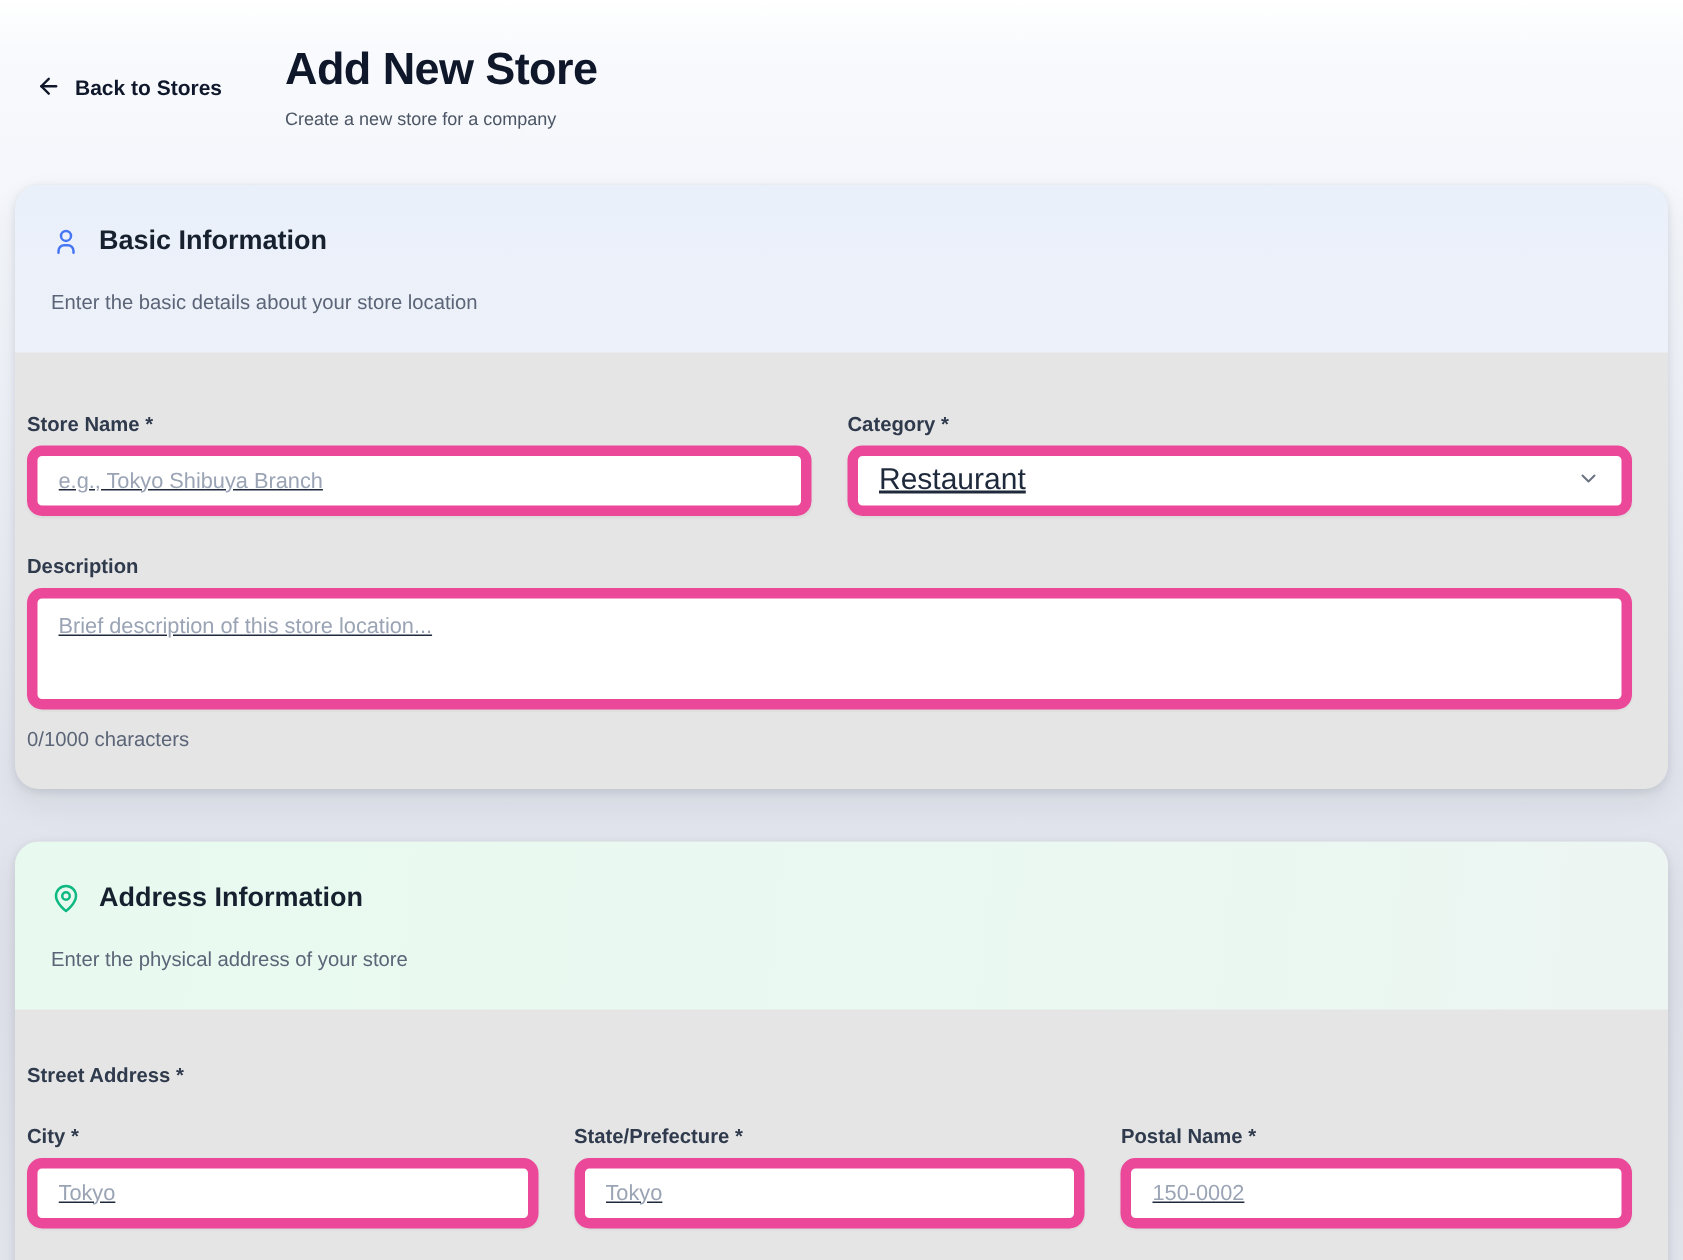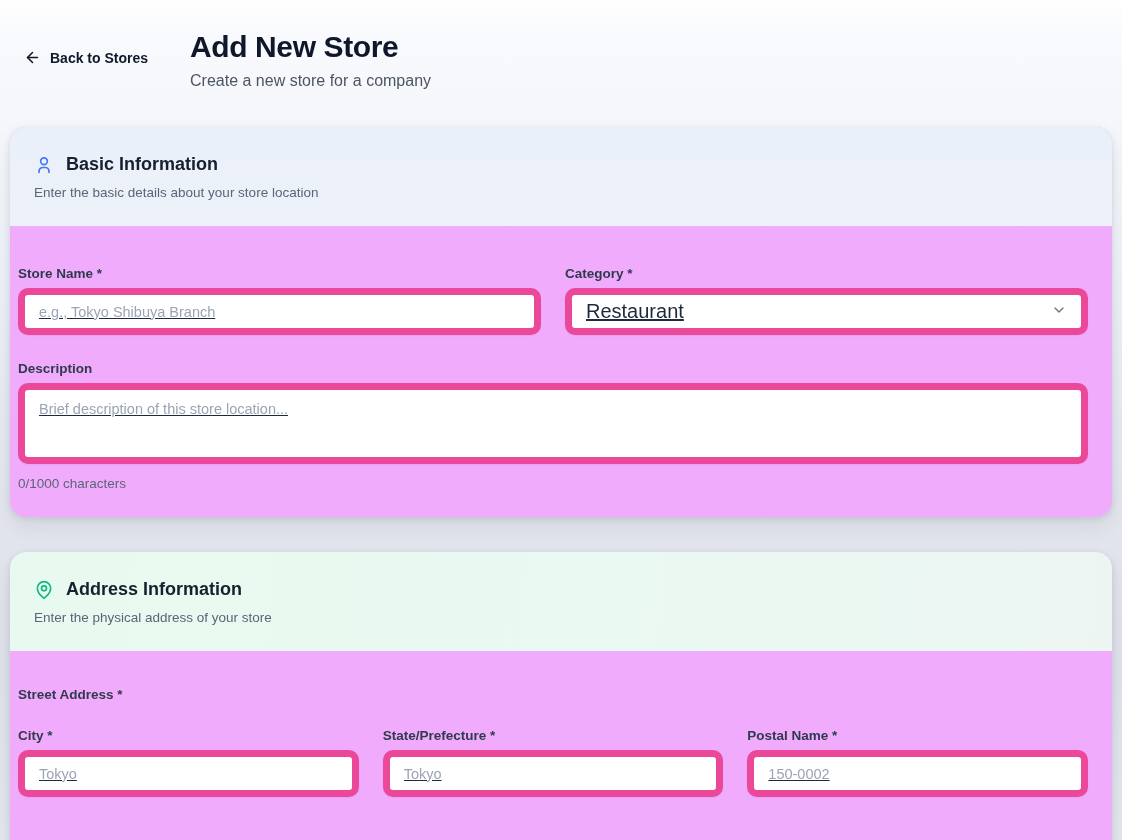--- a/index.html
+++ b/index.html
@@ -13,37 +13,37 @@
   
   .page-header { display:flex; align-items:flex-start; padding:30px 24px 0 24px; }
   .back-link {
     display:flex; align-items:center; gap:9px; margin-top:19px;
     font-size:14px; font-weight:700; color:#0f172a; cursor:pointer; text-decoration:none;
     flex:0 0 auto;
   }
   .back-link .arrow-icon { display:flex; align-items:center; }
   .title-block { margin-left:42px; }
   .page-title { font-size:30px; font-weight:800; color:#0f172a; letter-spacing:-0.4px; line-height:1.1; }
-  .page-subtitle { margin-top:9px; font-size:16px; color:#4b5563; }
+  .page-subtitle { margin-top:9px; font-size:12px; color:#4b5563; }
 
   
   .card {
     margin:0 10px; border-radius:16px; overflow:hidden;
-    background:#f0abfc;
+    background:#e5e5e5;
     box-shadow:0 2px 6px rgba(15,23,42,.10), 0 10px 22px rgba(15,23,42,.07);
   }
   .card-basic { margin-top:37px; }
   .card-address { margin-top:35px; }
 
   .card-header { padding:27px 24px 26px 24px; }
   .card-header.blue-tint { background:linear-gradient(180deg,#eaf0fa 0%, #edf1f9 100%); }
   .card-header.green-tint { background:linear-gradient(95deg,#e8faf0 0%, #eaf8f1 70%, #edf5f3 100%); }
   .card-title-row { display:flex; align-items:center; gap:12px; }
   .card-title { font-size:18px; font-weight:700; color:#16202e; }
-  .card-subtitle { margin-top:10px; font-size:13.5px; color:#5b6577; }
+  .card-subtitle { margin-top:23px; font-size:13.5px; color:#5b6577; }
   .icon-20 { width:20px; height:20px; display:block; }
 
   .card-content { padding:40px 24px 26px 8px; }
   .card-address .card-content { padding-top:36px; padding-bottom:60px; }
 
   
   .field-grid-2 { display:grid; grid-template-columns:1fr 1fr; column-gap:24px; }
   .field-grid-3 { display:grid; grid-template-columns:1fr 1fr 1fr; column-gap:24px; margin-top:26px; }
   .field-label { display:block; font-size:13.5px; font-weight:700; color:#2f3a4d; margin-bottom:7px; }
   .text-input, .select-box, .textarea-input {

